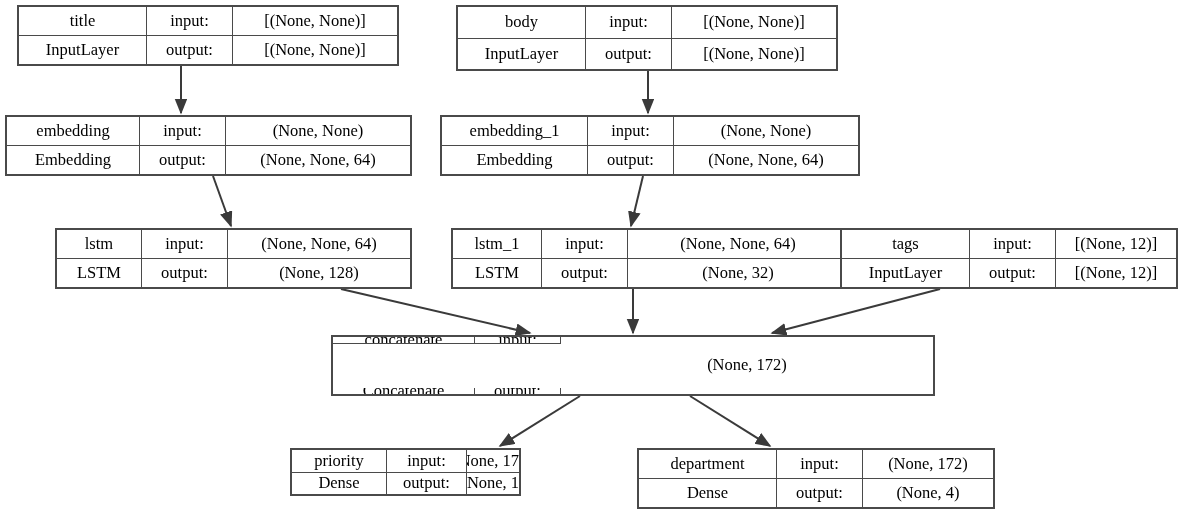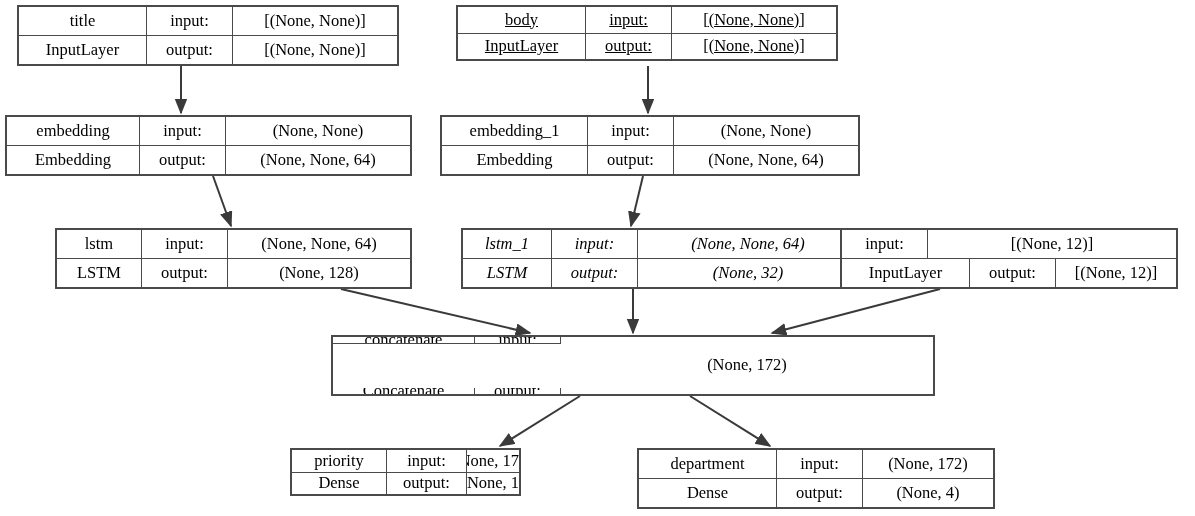--- a/index.html
+++ b/index.html
@@ -94,21 +94,21 @@
           <div class="cell c-name" style="width: 128px; flex: 0 0 128px; border-color: rgb(74, 74, 74);">title</div>
           <div class="cell c-io" style="width: 86px; flex: 0 0 86px; border-color: rgb(74, 74, 74);">input:</div>
           <div class="cell c-shape" style="flex: 1 1 0px;">[(None, None)]</div>
         </div>
         <div class="row bottom">
           <div class="cell c-name" style="width: 128px; flex: 0 0 128px; border-color: rgb(74, 74, 74);">InputLayer</div>
           <div class="cell c-io" style="width: 86px; flex: 0 0 86px; border-color: rgb(74, 74, 74);">output:</div>
           <div class="cell c-shape" style="flex: 1 1 0px;">[(None, None)]</div>
         </div>
       </div>
-      <div class="node" style="left: 456px; top: 5px; width: 382px; height: 56px; border-color: rgb(74, 74, 74); text-decoration: underline;">
+      <div class="node" style="left: 456px; top: 5px; width: 382px; height: 66px; border-color: rgb(74, 74, 74);">
         <div class="row top">
           <div class="cell c-name" style="width: 128px; flex: 0 0 128px; border-color: rgb(74, 74, 74);">body</div>
           <div class="cell c-io" style="width: 86px; flex: 0 0 86px; border-color: rgb(74, 74, 74);">input:</div>
           <div class="cell c-shape" style="flex: 1 1 0px;">[(None, None)]</div>
         </div>
         <div class="row bottom">
           <div class="cell c-name" style="width: 128px; flex: 0 0 128px; border-color: rgb(74, 74, 74);">InputLayer</div>
           <div class="cell c-io" style="width: 86px; flex: 0 0 86px; border-color: rgb(74, 74, 74);">output:</div>
           <div class="cell c-shape" style="flex: 1 1 0px;">[(None, None)]</div>
         </div>
@@ -142,34 +142,35 @@
           <div class="cell c-name" style="width: 85px; flex: 0 0 85px; border-color: rgb(74, 74, 74);">lstm</div>
           <div class="cell c-io" style="width: 86px; flex: 0 0 86px; border-color: rgb(74, 74, 74);">input:</div>
           <div class="cell c-shape" style="flex: 1 1 0px;">(None, None, 64)</div>
         </div>
         <div class="row bottom">
           <div class="cell c-name" style="width: 85px; flex: 0 0 85px; border-color: rgb(74, 74, 74);">LSTM</div>
           <div class="cell c-io" style="width: 86px; flex: 0 0 86px; border-color: rgb(74, 74, 74);">output:</div>
           <div class="cell c-shape" style="flex: 1 1 0px;">(None, 128)</div>
         </div>
       </div>
-      <div class="node" style="left: 461px; top: 228px; width: 399px; height: 61px; border-color: rgb(74, 74, 74); font-style: italic;">
+      <div class="node" style="left: 451px; top: 228px; width: 399px; height: 61px; border-color: rgb(74, 74, 74);">
         <div class="row top">
           <div class="cell c-name" style="width: 89px; flex: 0 0 89px; border-color: rgb(74, 74, 74);">lstm_1</div>
           <div class="cell c-io" style="width: 86px; flex: 0 0 86px; border-color: rgb(74, 74, 74);">input:</div>
           <div class="cell c-shape" style="flex: 1 1 0px;">(None, None, 64)</div>
         </div>
         <div class="row bottom">
           <div class="cell c-name" style="width: 89px; flex: 0 0 89px; border-color: rgb(74, 74, 74);">LSTM</div>
           <div class="cell c-io" style="width: 86px; flex: 0 0 86px; border-color: rgb(74, 74, 74);">output:</div>
           <div class="cell c-shape" style="flex: 1 1 0px;">(None, 32)</div>
         </div>
       </div>
       <div class="node" style="left: 840px; top: 228px; width: 338px; height: 61px; border-color: rgb(74, 74, 74);">
         <div class="row top">
+          <div class="cell c-name" style="width: 128px; flex: 0 0 128px; border-color: rgb(74, 74, 74);">tags</div>
           <div class="cell c-io" style="width: 86px; flex: 0 0 86px; border-color: rgb(74, 74, 74);">input:</div>
           <div class="cell c-shape" style="flex: 1 1 0px;">[(None, 12)]</div>
         </div>
         <div class="row bottom">
           <div class="cell c-name" style="width: 128px; flex: 0 0 128px; border-color: rgb(74, 74, 74);">InputLayer</div>
           <div class="cell c-io" style="width: 86px; flex: 0 0 86px; border-color: rgb(74, 74, 74);">output:</div>
           <div class="cell c-shape" style="flex: 1 1 0px;">[(None, 12)]</div>
         </div>
       </div>
       <div class="node" style="left: 331px; top: 335px; width: 604px; height: 61px; border-color: rgb(74, 74, 74); flex-direction: row;">

